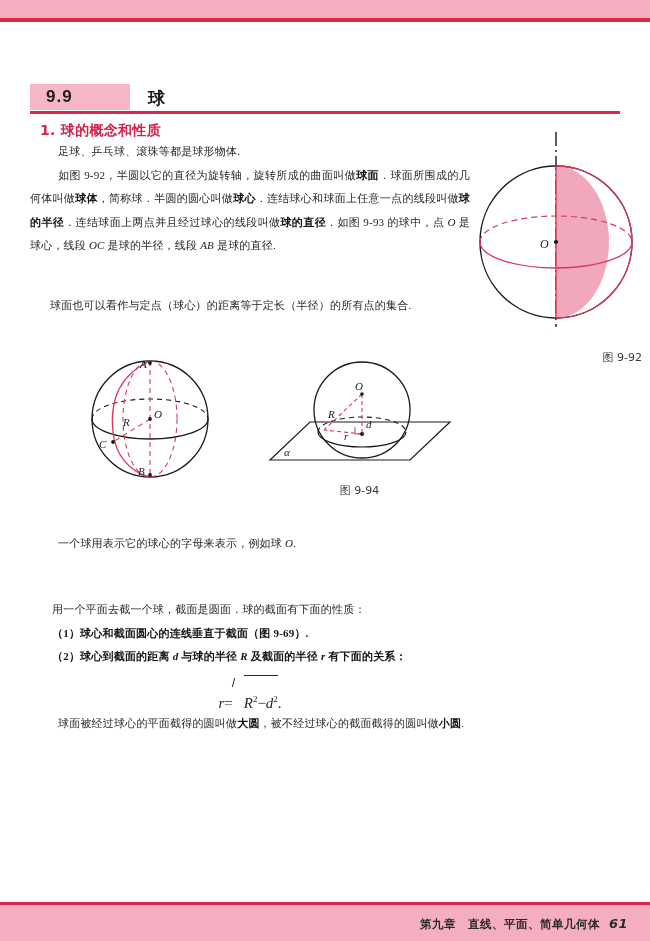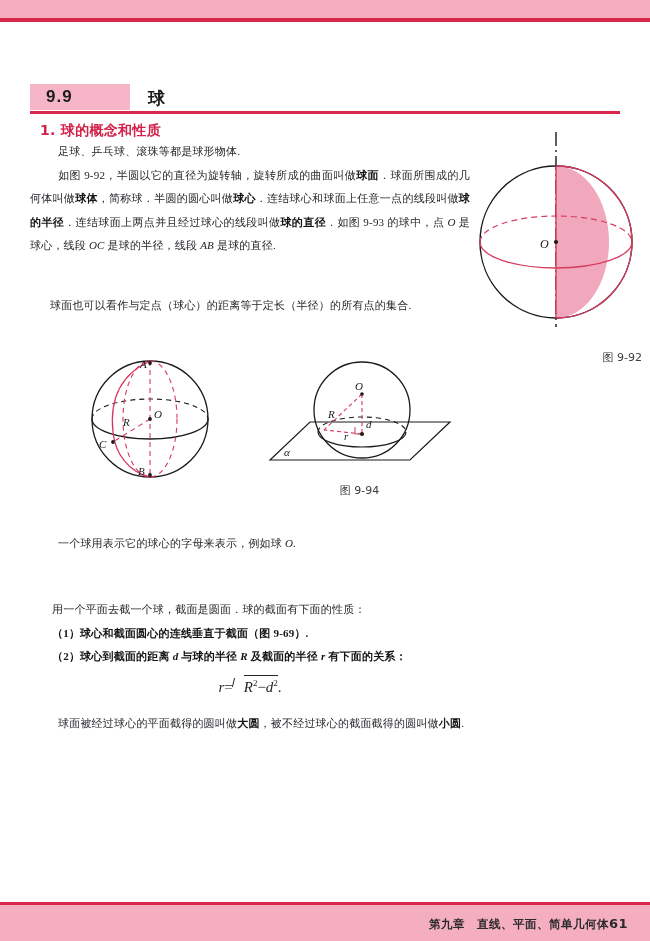--- a/index.html
+++ b/index.html
@@ -27,21 +27,21 @@
   .bottom-band{
     position:absolute;left:0;bottom:0;width:650px;height:36px;
     background:#f4aec0;
   }
   .footer-text{
     position:absolute;right:22px;bottom:9px;
     font-size:11.5px;font-weight:bold;color:#2a2a2a;
     letter-spacing:.5px;white-space:nowrap;
     font-family:"DejaVu Sans","Liberation Sans",sans-serif;
   }
-  .footer-page{font-size:13px;}
+  .footer-page{margin-left:9px;font-size:13px;font-style:italic;}
 
   
   .sec-head{
     position:absolute;left:30px;top:84px;width:590px;height:26px;
   }
   .sec-num-box{
     position:absolute;left:0;top:0;width:100px;height:26px;
     background:#f7b6c8;
   }
   .sec-num{
@@ -94,21 +94,21 @@
   }
   .rad:before{
     content:"";position:absolute;left:0;top:3px;
     width:8px;height:9px;
     border-left:1.2px solid #24242a;
     transform:skewX(-14deg);
   }
   .rad-bar{
     display:inline-block;
     border-top:1.2px solid #24242a;
-    padding-top:2px;
+    padding-top:18px;
   }
   sup.ex{font-size:9px;vertical-align:super;}
 
   
   .fig{position:absolute;}
   .cap{
     position:absolute;text-align:center;width:100%;
     font-size:11px;color:#3a3a3a;
     font-family:"DejaVu Sans","Liberation Sans",sans-serif;
   }

